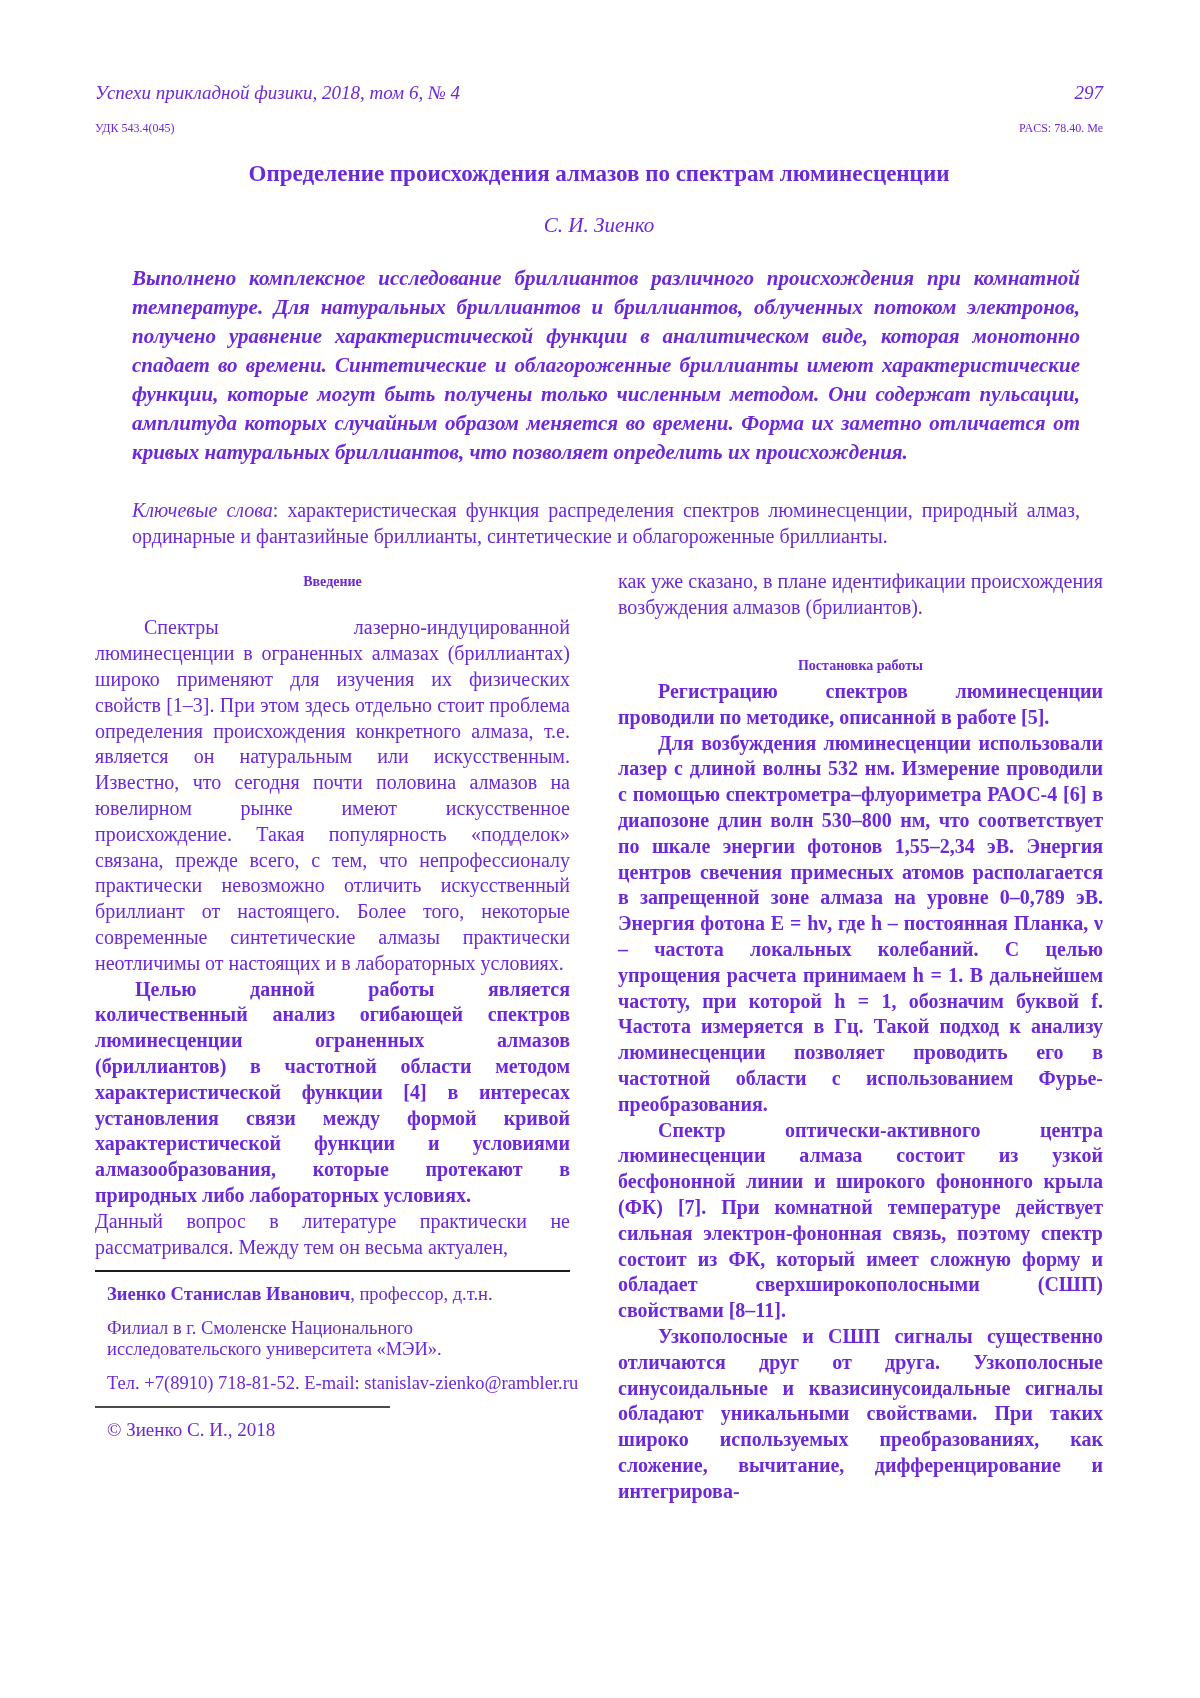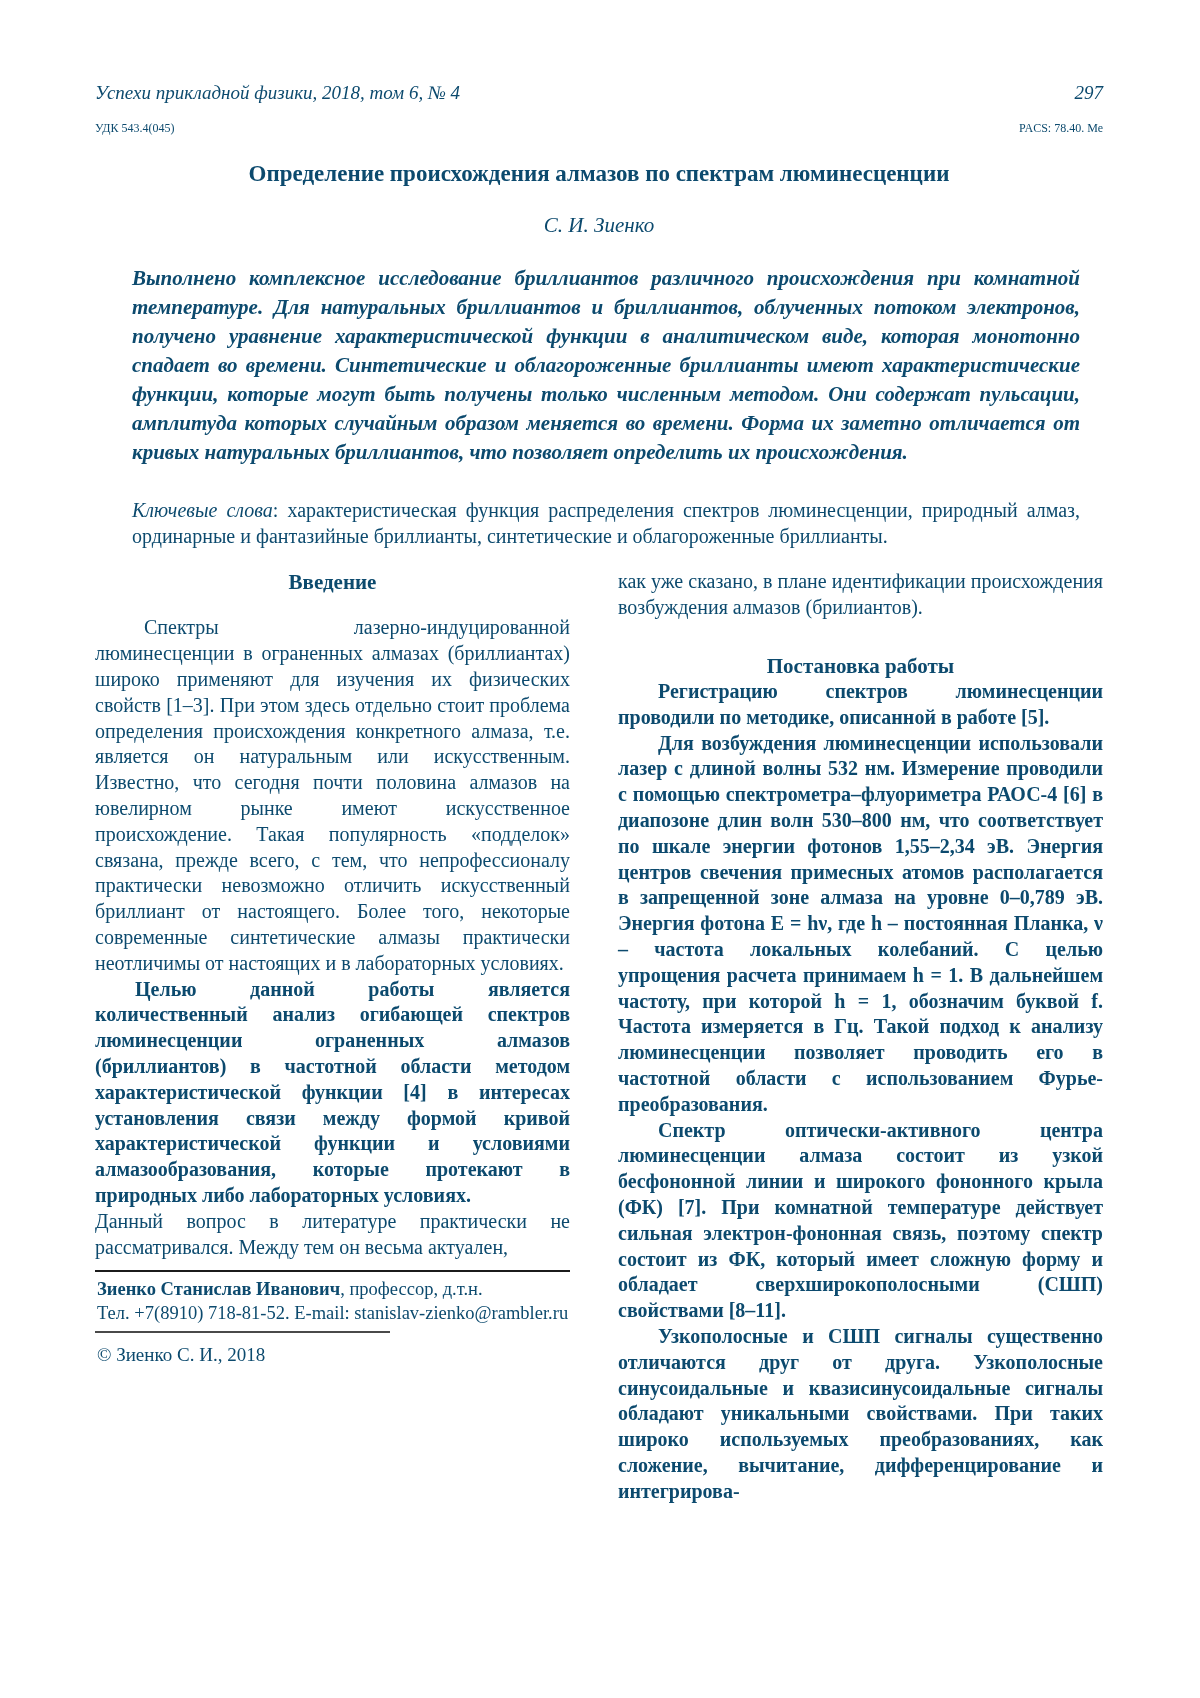--- a/index.html
+++ b/index.html
@@ -5,21 +5,21 @@
   html, body { margin: 0; padding: 0; background: #e8e8e8; }
   .page {
     position: relative;
     width: 1200px;
     height: 1698px;
     margin: 0 auto;
     background: #ffffff;
     box-sizing: border-box;
     padding: 82px 97px 0 95px;
     font-family: "Liberation Serif", "DejaVu Serif", serif;
-    color: #0c4a6e;
+    color: #6d28d9;
     overflow: hidden;
   }
   .running-head {
     display: flex;
     justify-content: space-between;
     align-items: baseline;
     font-style: italic;
     font-size: 19px;
     line-height: 1.2;
   }
@@ -80,42 +80,42 @@
   .columns {
     display: flex;
     gap: 48px;
     margin-top: 20px;
   }
   .col-left  { width: 475px; flex: none; }
   .col-right { width: 485px; flex: none; }
   .col-heading {
     text-align: center;
     font-weight: bold;
-    font-size: 21px;
+    font-size: 14px;
     line-height: 26px;
     margin: 0;
   }
   .col-left .col-heading { margin-bottom: 20px; }
   .col-right .col-heading { margin-top: 32px; }
   p.body {
     margin: 0;
     font-size: 20px;
     line-height: 25.8px;
     text-align: justify;
   }
   .indent    { text-indent: 40px; font-weight: bold; }
   .indent-lg { text-indent: 49px; }
   .footnote { margin-top: 10px; font-size: 18.5px; line-height: 21.5px; }
   .fn-rule {
     border: none;
     border-top: 2px solid #1b1b1b;
     margin: 0 0 7px 0;
   }
   .fn-name-bold { font-weight: bold; }
-  .fn-line { margin: 2px; }
+  .fn-line { margin: 12px; }
   .fn-nowrap { white-space: nowrap; }
   .fn-received { margin-top: 13px; font-style: italic; }
   .fn-shortrule {
     border: none;
     border-top: 2.5px solid #4a4a4a;
     width: 295px;
     margin: 7px 0 0 0;
   }
   .fn-copyright { margin-top: 11px; font-size: 19px; }
 </style>
@@ -147,20 +147,21 @@
 
     <div class="col-left">
       <p class="col-heading">Введение</p>
       <p class="body indent-lg">Спектры лазерно-индуцированной люминесценции в ограненных алмазах (бриллиантах) широко применяют для изучения их физических свойств [1–3]. При этом здесь отдельно стоит проблема определения происхождения конкретного алмаза, т.е. является он натуральным или искусственным. Известно, что сегодня почти половина алмазов на ювелирном рынке имеют искусственное происхождение. Такая популярность «подделок» связана, прежде всего, с тем, что непрофессионалу практически невозможно отличить искусственный бриллиант от настоящего. Более того, некоторые современные синтетические алмазы практически неотличимы от настоящих и в лабораторных условиях.</p>
       <p class="body indent">Целью данной работы является количественный анализ огибающей спектров люминесценции ограненных алмазов (бриллиантов) в частотной области методом характеристической функции [4] в интересах установления связи между формой кривой характеристической функции и условиями алмазообразования, которые протекают в природных либо лабораторных условиях.</p>
       <p class="body">Данный вопрос в литературе практически не рассматривался. Между тем он весьма актуален,</p>
 
       <div class="footnote">
         <hr class="fn-rule">
         <p class="fn-line"><span class="fn-name-bold">Зиенко Станислав Иванович</span><span>, профессор, д.т.н.</span></p>
+        <p class="fn-line">Филиал в г. Смоленске Национального исследовательского университета «МЭИ».</p>
         <p class="fn-line fn-nowrap">Тел. +7(8910) 718-81-52. E-mail: stanislav-zienko@rambler.ru</p>
         <hr class="fn-shortrule">
         <p class="fn-line fn-copyright">© Зиенко С. И., 2018</p>
       </div>
     </div>
 
     <div class="col-right">
       <p class="body">как уже сказано, в плане идентификации происхождения возбуждения алмазов (брилиантов).</p>
       <p class="col-heading">Постановка работы</p>
       <p class="body indent">Регистрацию спектров люминесценции проводили по методике, описанной в работе [5].</p>

